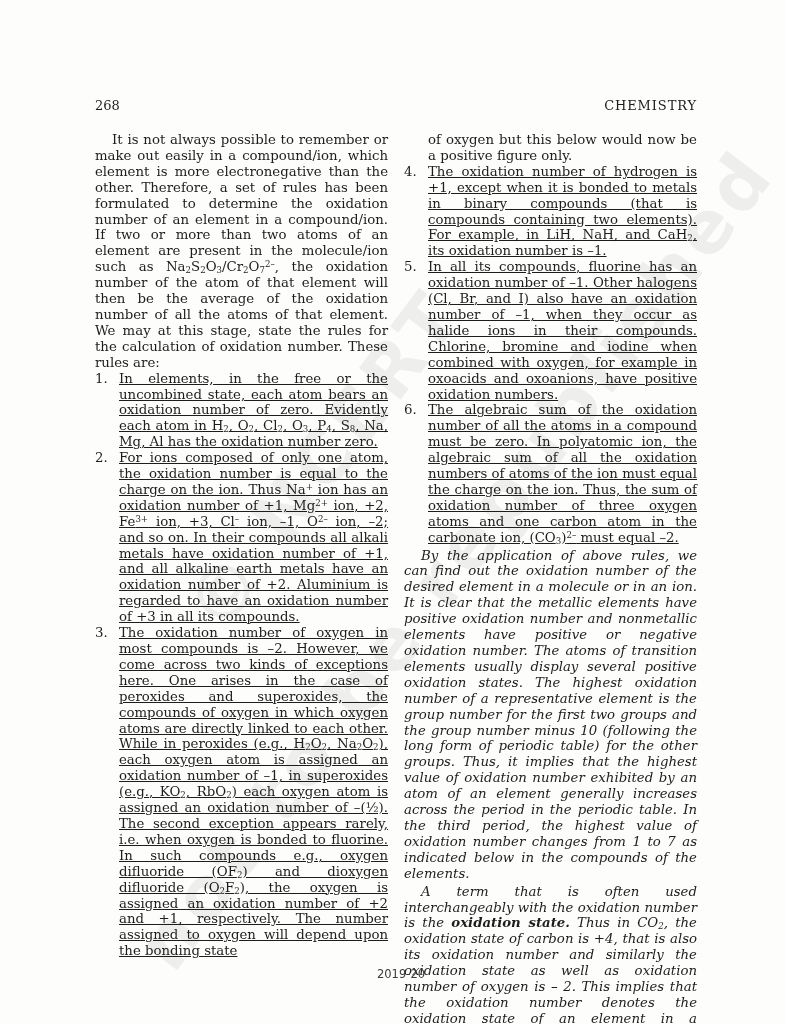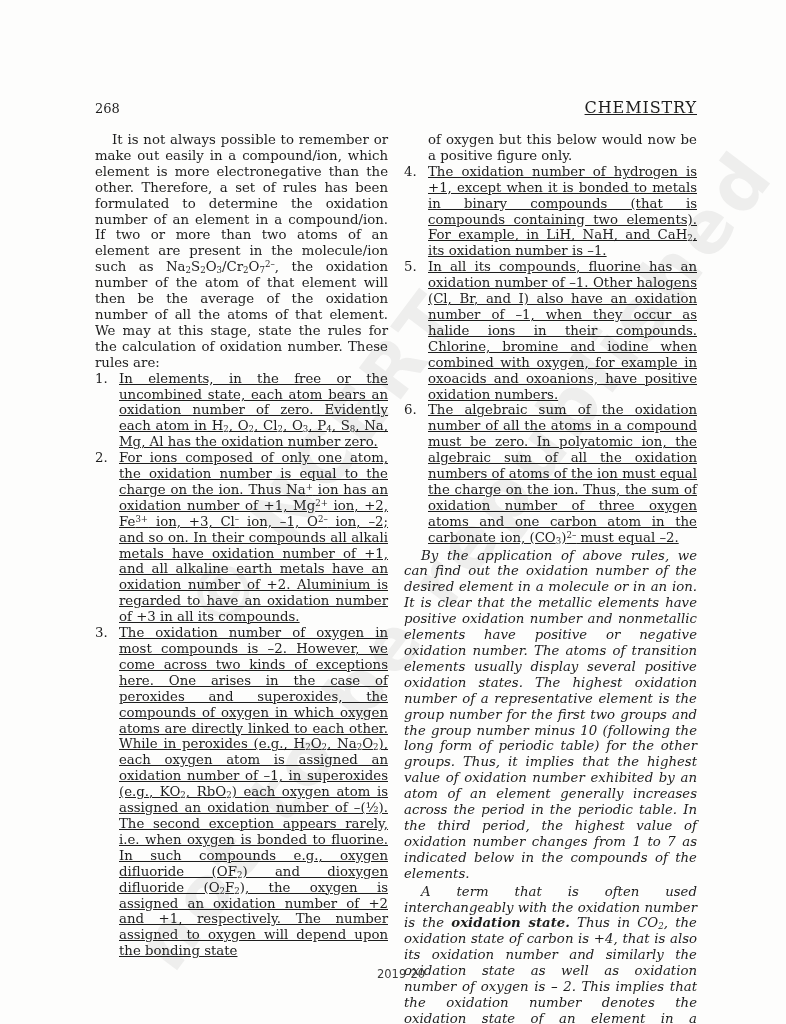--- a/index.html
+++ b/index.html
@@ -23,21 +23,21 @@
     z-index:0;
   }
   .wm-line{font-size:72px;line-height:165px;letter-spacing:6px;white-space:nowrap;}
   
   .page-header{
     position:absolute;top:98px;left:95px;width:602px;
     display:flex;justify-content:space-between;align-items:baseline;
     z-index:1;
   }
   .page-num{font-size:13px;}
-  .running-head{font-size:16px;letter-spacing:0.9px;text-decoration:underline;}
+  .running-head{font-size:13px;letter-spacing:0.9px;}
   
   .columns{
     position:absolute;top:132px;left:95px;width:602px;
     display:flex;gap:16px;z-index:1;
   }
   .col{width:293px;font-size:13.3px;line-height:15.9px;text-align:justify;}
   .bold-lead{margin:0 0 3px 0;font-weight:700;}
   p{margin:0;}
   .indent{text-indent:17px;}
   .list-item{display:flex;}

